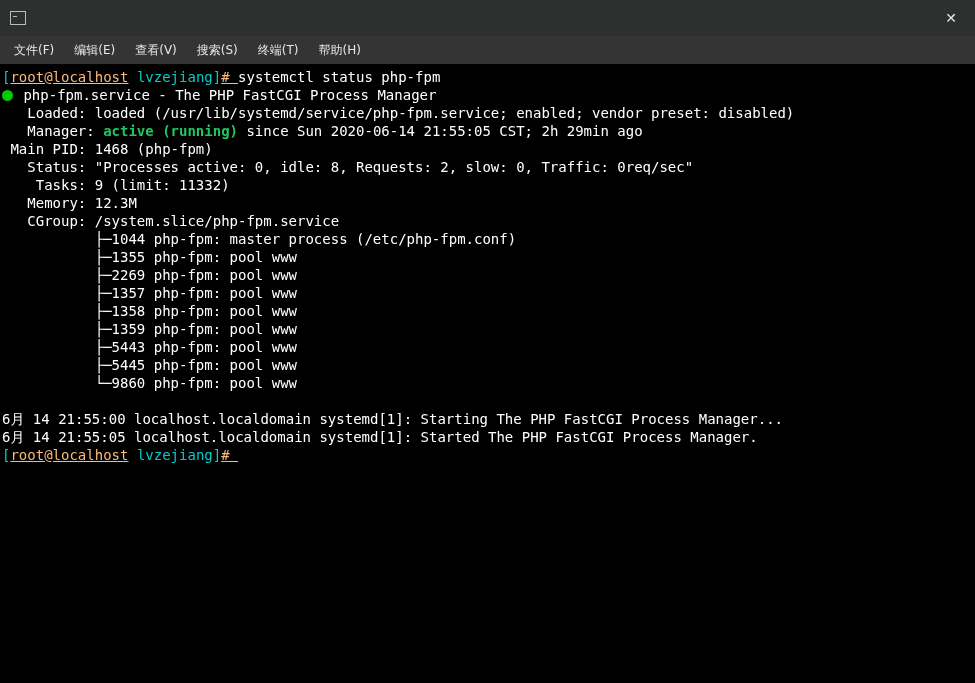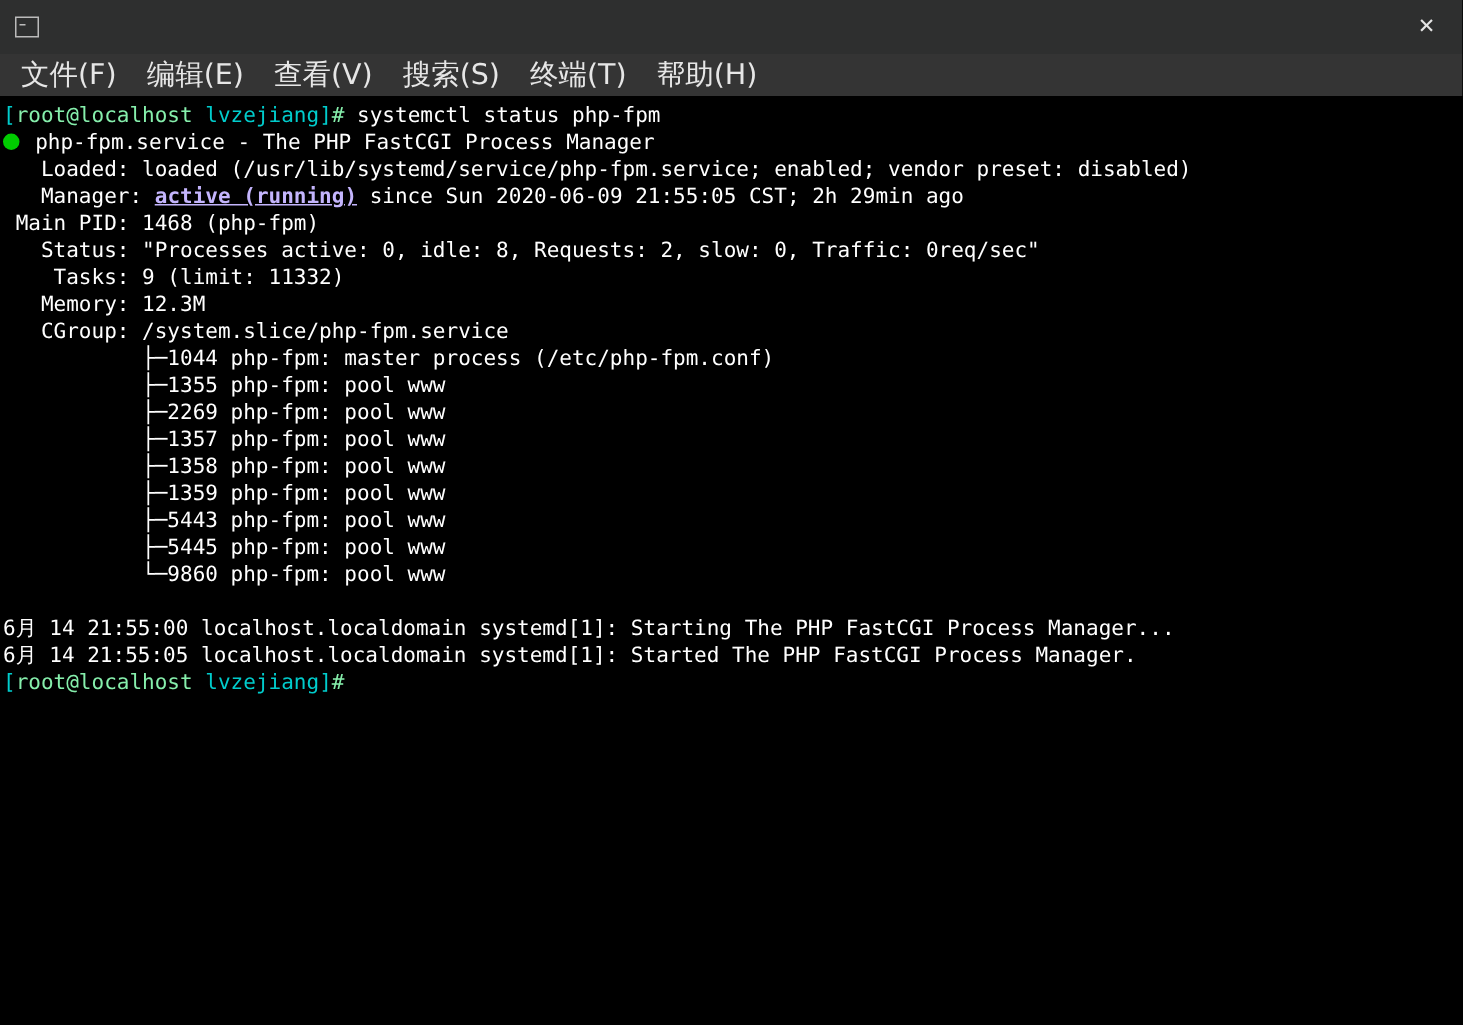--- a/index.html
+++ b/index.html
@@ -62,42 +62,42 @@
   }
 
   .menubar {
     height: 28px;
     background: #343434;
     display: flex;
     align-items: center;
     padding: 0 4px;
     color: #e6e6e6;
     font-family: "DejaVu Sans", sans-serif;
-    font-size: 19px;
+    font-size: 12px;
   }
   .menubar .menu-item {
     padding: 4px 10px;
     cursor: default;
   }
 
   .term {
     background: #000;
     color: #fff;
     font-size: 14px;
     line-height: 18px;
     padding: 4px 2px;
     white-space: pre;
     letter-spacing: 0px;
     font-family: "DejaVu Sans Mono","Liberation Mono",monospace;
     height: calc(683px - 36px - 28px - 8px);
     overflow:hidden;
   }
-  .c-red { color:#86efac; }
+  .c-red { color:#fdba74;text-decoration:underline; }
   .c-cyan { color:#00cccc; }
-  .c-green { color:#c4b5fd; font-weight:bold;text-decoration:underline;}
+  .c-green { color:#22c55e; font-weight:bold;}
   .status-dot {
     display:inline-block;
     width:11px;height:11px;
     border-radius:50%;
     background:#00cc00;
     vertical-align:middle;
     margin-right:2px;
     position:relative;
     top:-1px;
   }
@@ -119,21 +119,21 @@
   <div class="menu-item">编辑(E)</div>
   <div class="menu-item">查看(V)</div>
   <div class="menu-item">搜索(S)</div>
   <div class="menu-item">终端(T)</div>
   <div class="menu-item">帮助(H)</div>
 </div>
 
 <div class="term"><span class="c-cyan">[</span><span class="c-red">root@localhost</span><span class="c-cyan"> lvzejiang</span><span class="c-cyan">]</span><span class="c-red"># </span><span>systemctl status php-fpm</span>
 <span class="status-dot"></span><span> php-fpm.service - The PHP FastCGI Process Manager</span>
 <span>   Loaded: loaded (/usr/lib/systemd/service/php-fpm.service; enabled; vendor preset: disabled)</span>
-<span>   Manager: </span><span class="c-green">active (running)</span><span> since Sun 2020-06-09 21:55:05 CST; 2h 29min ago</span>
+<span>   Manager: </span><span class="c-green">active (running)</span><span> since Sun 2020-06-14 21:55:05 CST; 2h 29min ago</span>
 <span> Main PID: 1468 (php-fpm)</span>
 <span>   Status: "Processes active: 0, idle: 8, Requests: 2, slow: 0, Traffic: 0req/sec"</span>
 <span>    Tasks: 9 (limit: 11332)</span>
 <span>   Memory: 12.3M</span>
 <span>   CGroup: /system.slice/php-fpm.service</span>
 <span>           ├─1044 php-fpm: master process (/etc/php-fpm.conf)</span>
 <span>           ├─1355 php-fpm: pool www</span>
 <span>           ├─2269 php-fpm: pool www</span>
 <span>           ├─1357 php-fpm: pool www</span>
 <span>           ├─1358 php-fpm: pool www</span>

